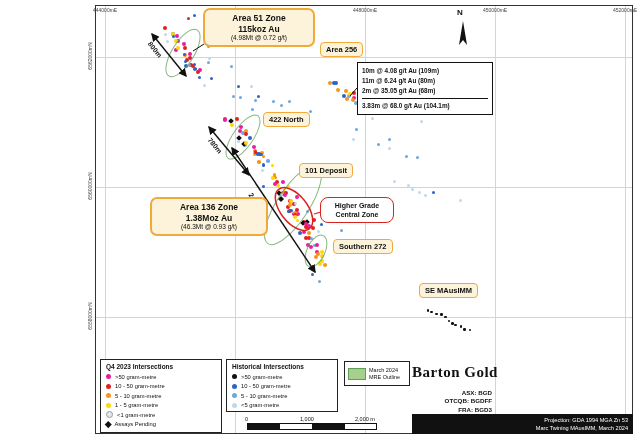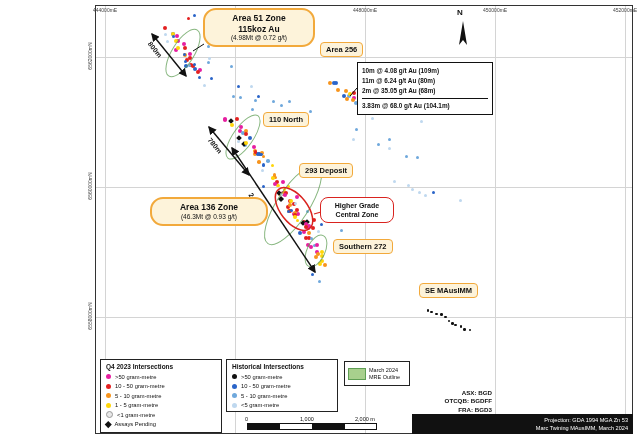--- a/index.html
+++ b/index.html
@@ -10,21 +10,21 @@
   .gl{position:absolute;background:#d4d4d4;}
   .gl-v{width:1px;top:6px;height:427px;}
   .gl-h{height:1px;left:96px;width:536px;}
   .nlabel{position:absolute;width:50px;text-align:center;transform:rotate(-90deg);
           font-size:5px;color:#444;}
   .elabel{position:absolute;width:24px;text-align:center;font-size:5px;color:#444;}
   #dots{position:absolute;left:0;top:0;width:640px;height:440px;}
   .dot{position:absolute;border-radius:50%;}
   .dot.dia{border-radius:0;transform:rotate(45deg);}
   svg.overlay{position:absolute;left:0;top:0;pointer-events:none;}
-  .callout{position:absolute;background:#fdf3da;border:2px solid #f2a93b;border-radius:13px;
+  .callout{position:absolute;background:#fdf3da;border:2px solid #f2a93b;border-radius:7px;
            text-align:center;padding:3px 4px;line-height:1.25;z-index:5;}
   .callout .t{font-weight:bold;font-size:8.5px;}
   .callout .d{font-size:6.5px;}
   .maplabel{position:absolute;background:#fdf3da;border:1.5px solid #f2a93b;border-radius:4px;
             font-weight:bold;font-size:7.5px;padding:2px 5px;white-space:nowrap;z-index:5;}
   .rotlabel{position:absolute;font-weight:bold;font-size:7px;white-space:nowrap;z-index:4;}
   .results{position:absolute;left:357px;top:62px;width:136px;background:#fff;
            border:1.5px solid #111;padding:3px 4px;box-sizing:border-box;z-index:5;}
   .results .row{font-size:6.4px;font-weight:bold;white-space:nowrap;line-height:1.55;}
   .results .sep{border-top:1px solid #111;margin:2px 0;}
@@ -314,26 +314,27 @@
   <div class="nmark">N</div>
 
   <div class="callout" style="left:203px;top:8px;width:100px">
     <div class="t">Area 51 Zone</div>
     <div class="t">115koz Au</div>
     <div class="d">(4.98Mt @ 0.72 g/t)</div>
   </div>
 
   <div class="callout" style="left:150px;top:197px;width:106px">
     <div class="t">Area 136 Zone</div>
+    <div class="t">1.38Moz Au</div>
     <div class="d">(46.3Mt @ 0.93 g/t)</div>
   </div>
 
   <div class="maplabel" style="left:320px;top:42px">Area 256</div>
-  <div class="maplabel" style="left:263px;top:112px">110 North</div>
-  <div class="maplabel" style="left:299px;top:163px">293 Deposit</div>
+  <div class="maplabel" style="left:263px;top:112px">422 North</div>
+  <div class="maplabel" style="left:299px;top:163px">101 Deposit</div>
   <div class="maplabel" style="left:333px;top:239px">Southern 272</div>
   <div class="maplabel" style="left:419px;top:283px">SE MAusIMM</div>
 
   <div class="hgbox">
     <div>Higher Grade</div>
     <div>Central Zone</div>
   </div>
 
   <div class="rotlabel" style="left:146px;top:46px;transform:rotate(51deg)">800m</div>
   <div class="rotlabel" style="left:206px;top:142px;transform:rotate(50deg)">780m</div>
@@ -396,20 +397,21 @@
   </div>
 
   <div class="mrebox">
     <span class="mresw" style="background-color: rgb(168, 208, 141);"></span>
     <span class="mretx">
       <div>March 2024</div>
       <div>MRE Outline</div>
     </span>
   </div>
 
+  <div class="logo">Barton Gold</div>
   <div class="tickers">
     <div>ASX: BGD</div>
     <div>OTCQB: BGDFF</div>
     <div>FRA: BGD3</div>
   </div>
 
   <div class="blackbar">
     <div>Projection: GDA 1994 MGA Zn 53</div>
     <div>Marc Twining MAusIMM, March 2024</div>
   </div>

